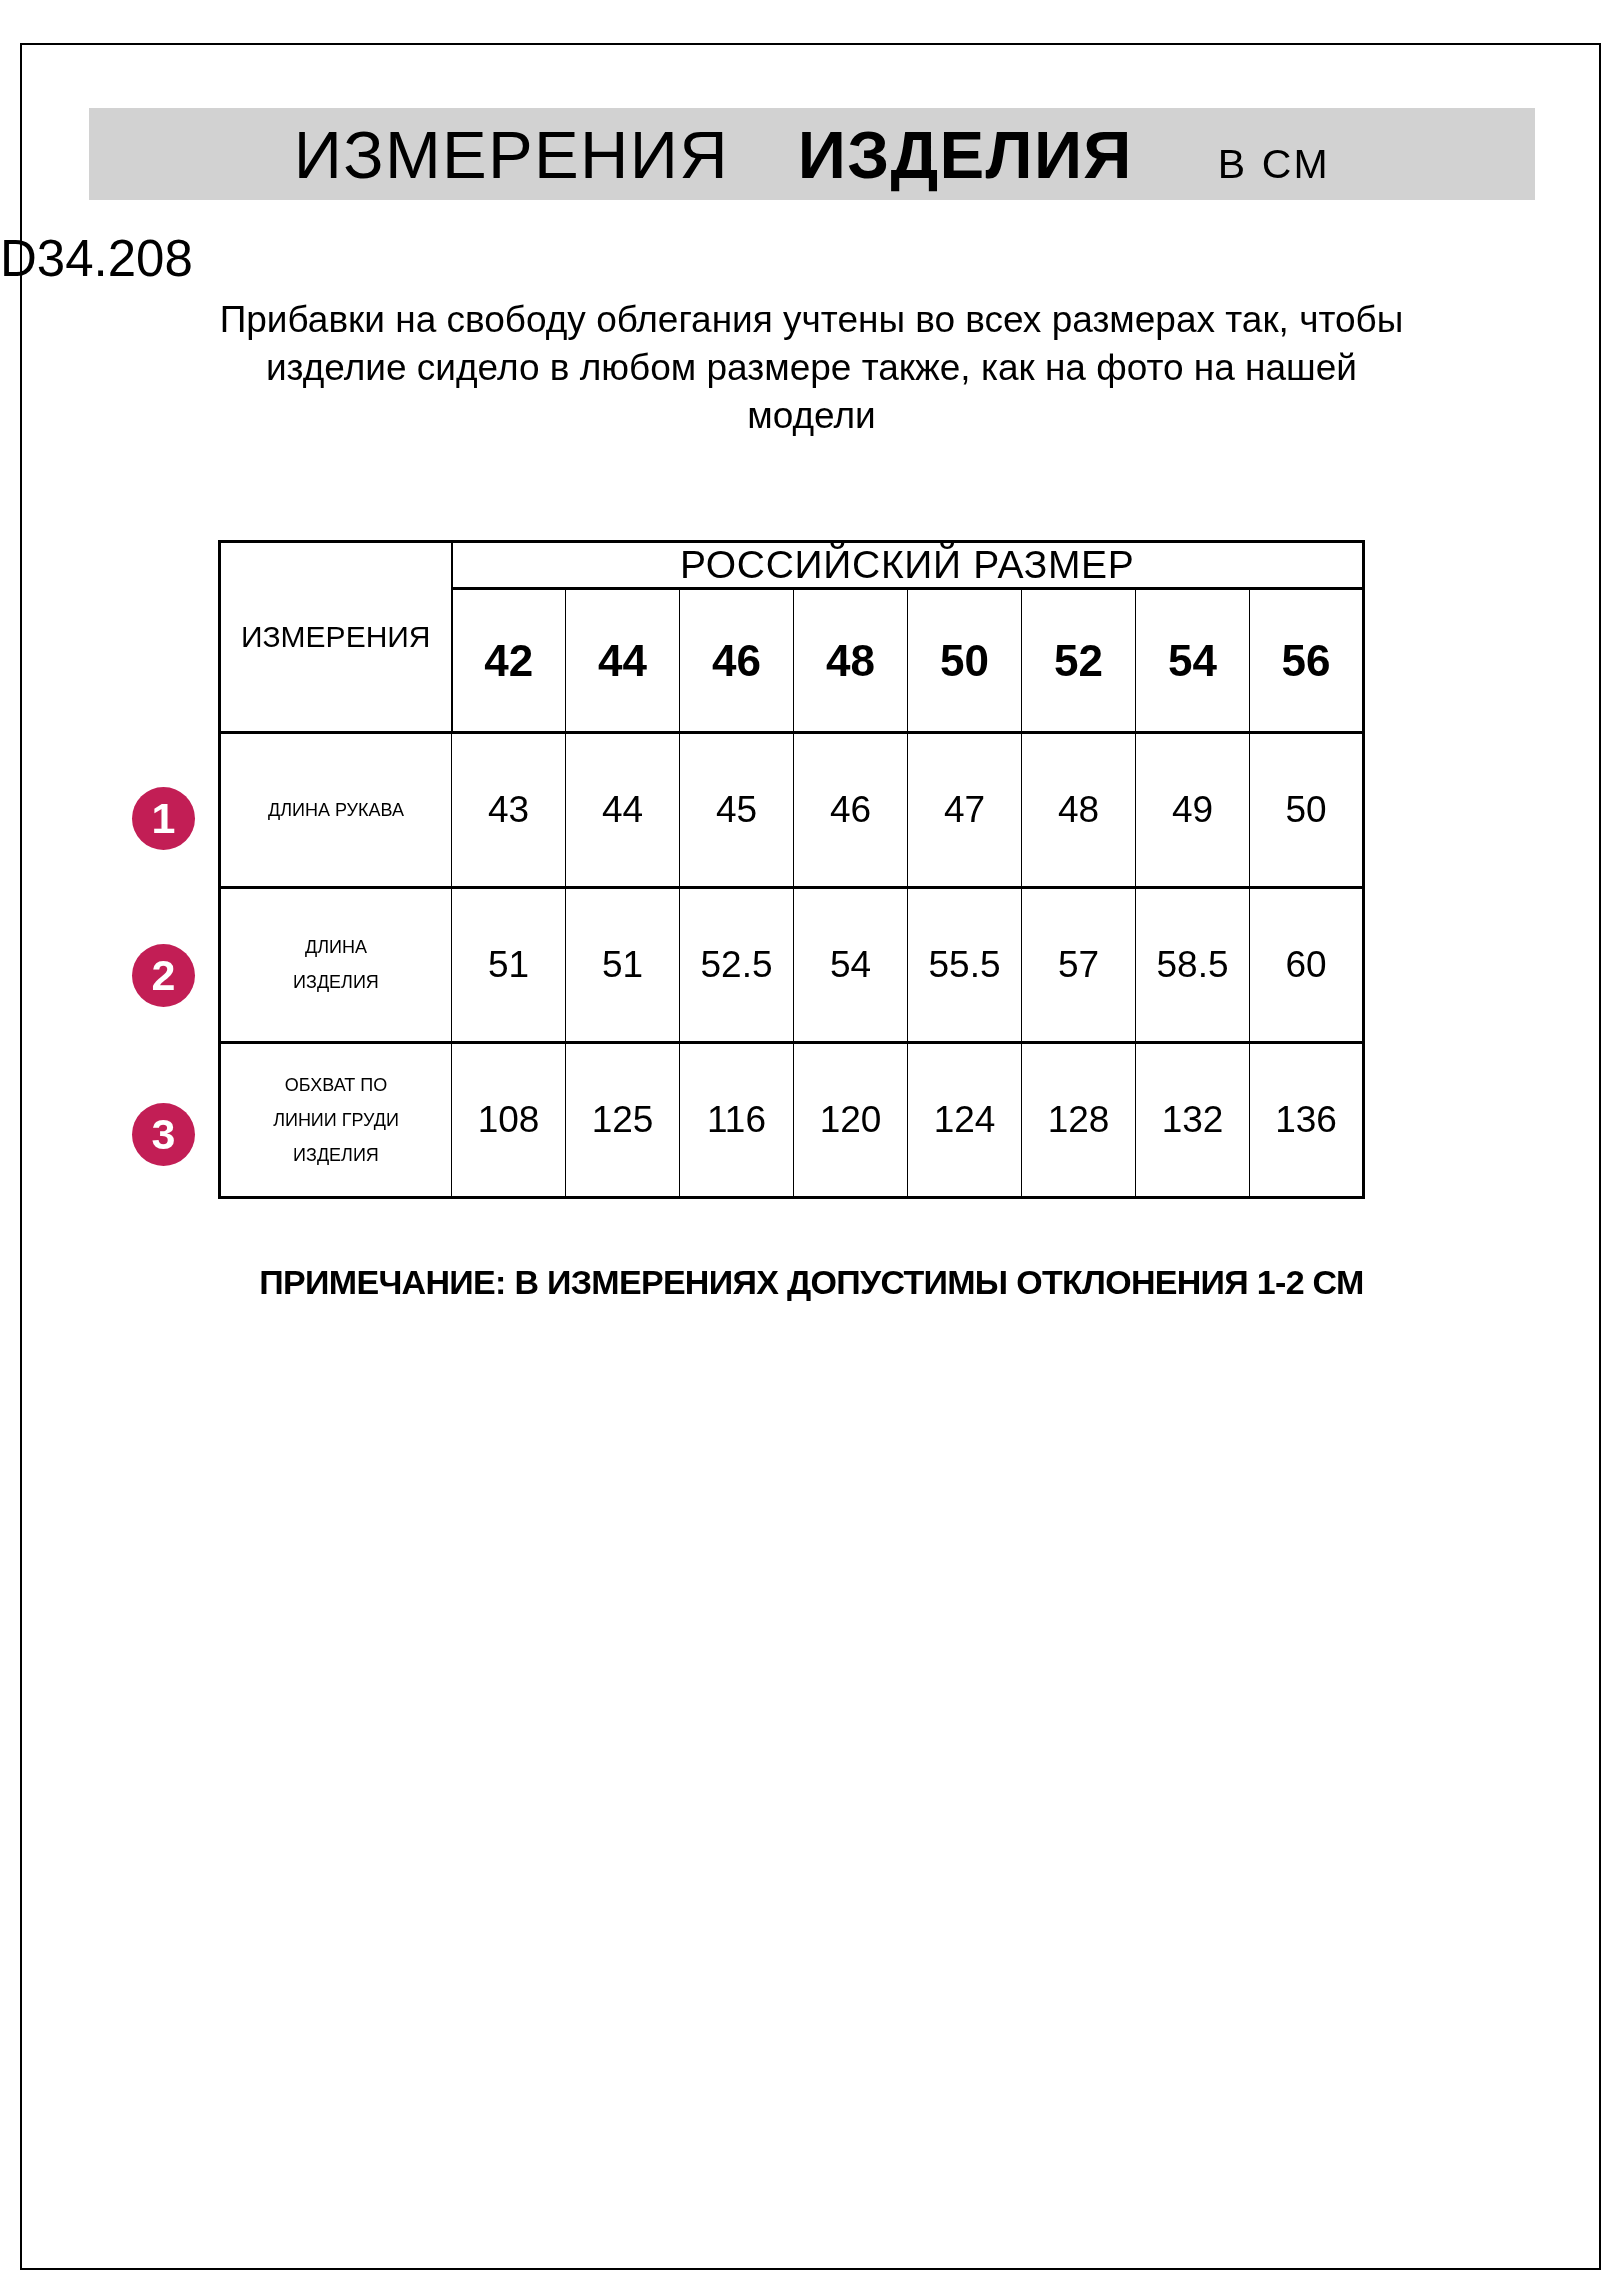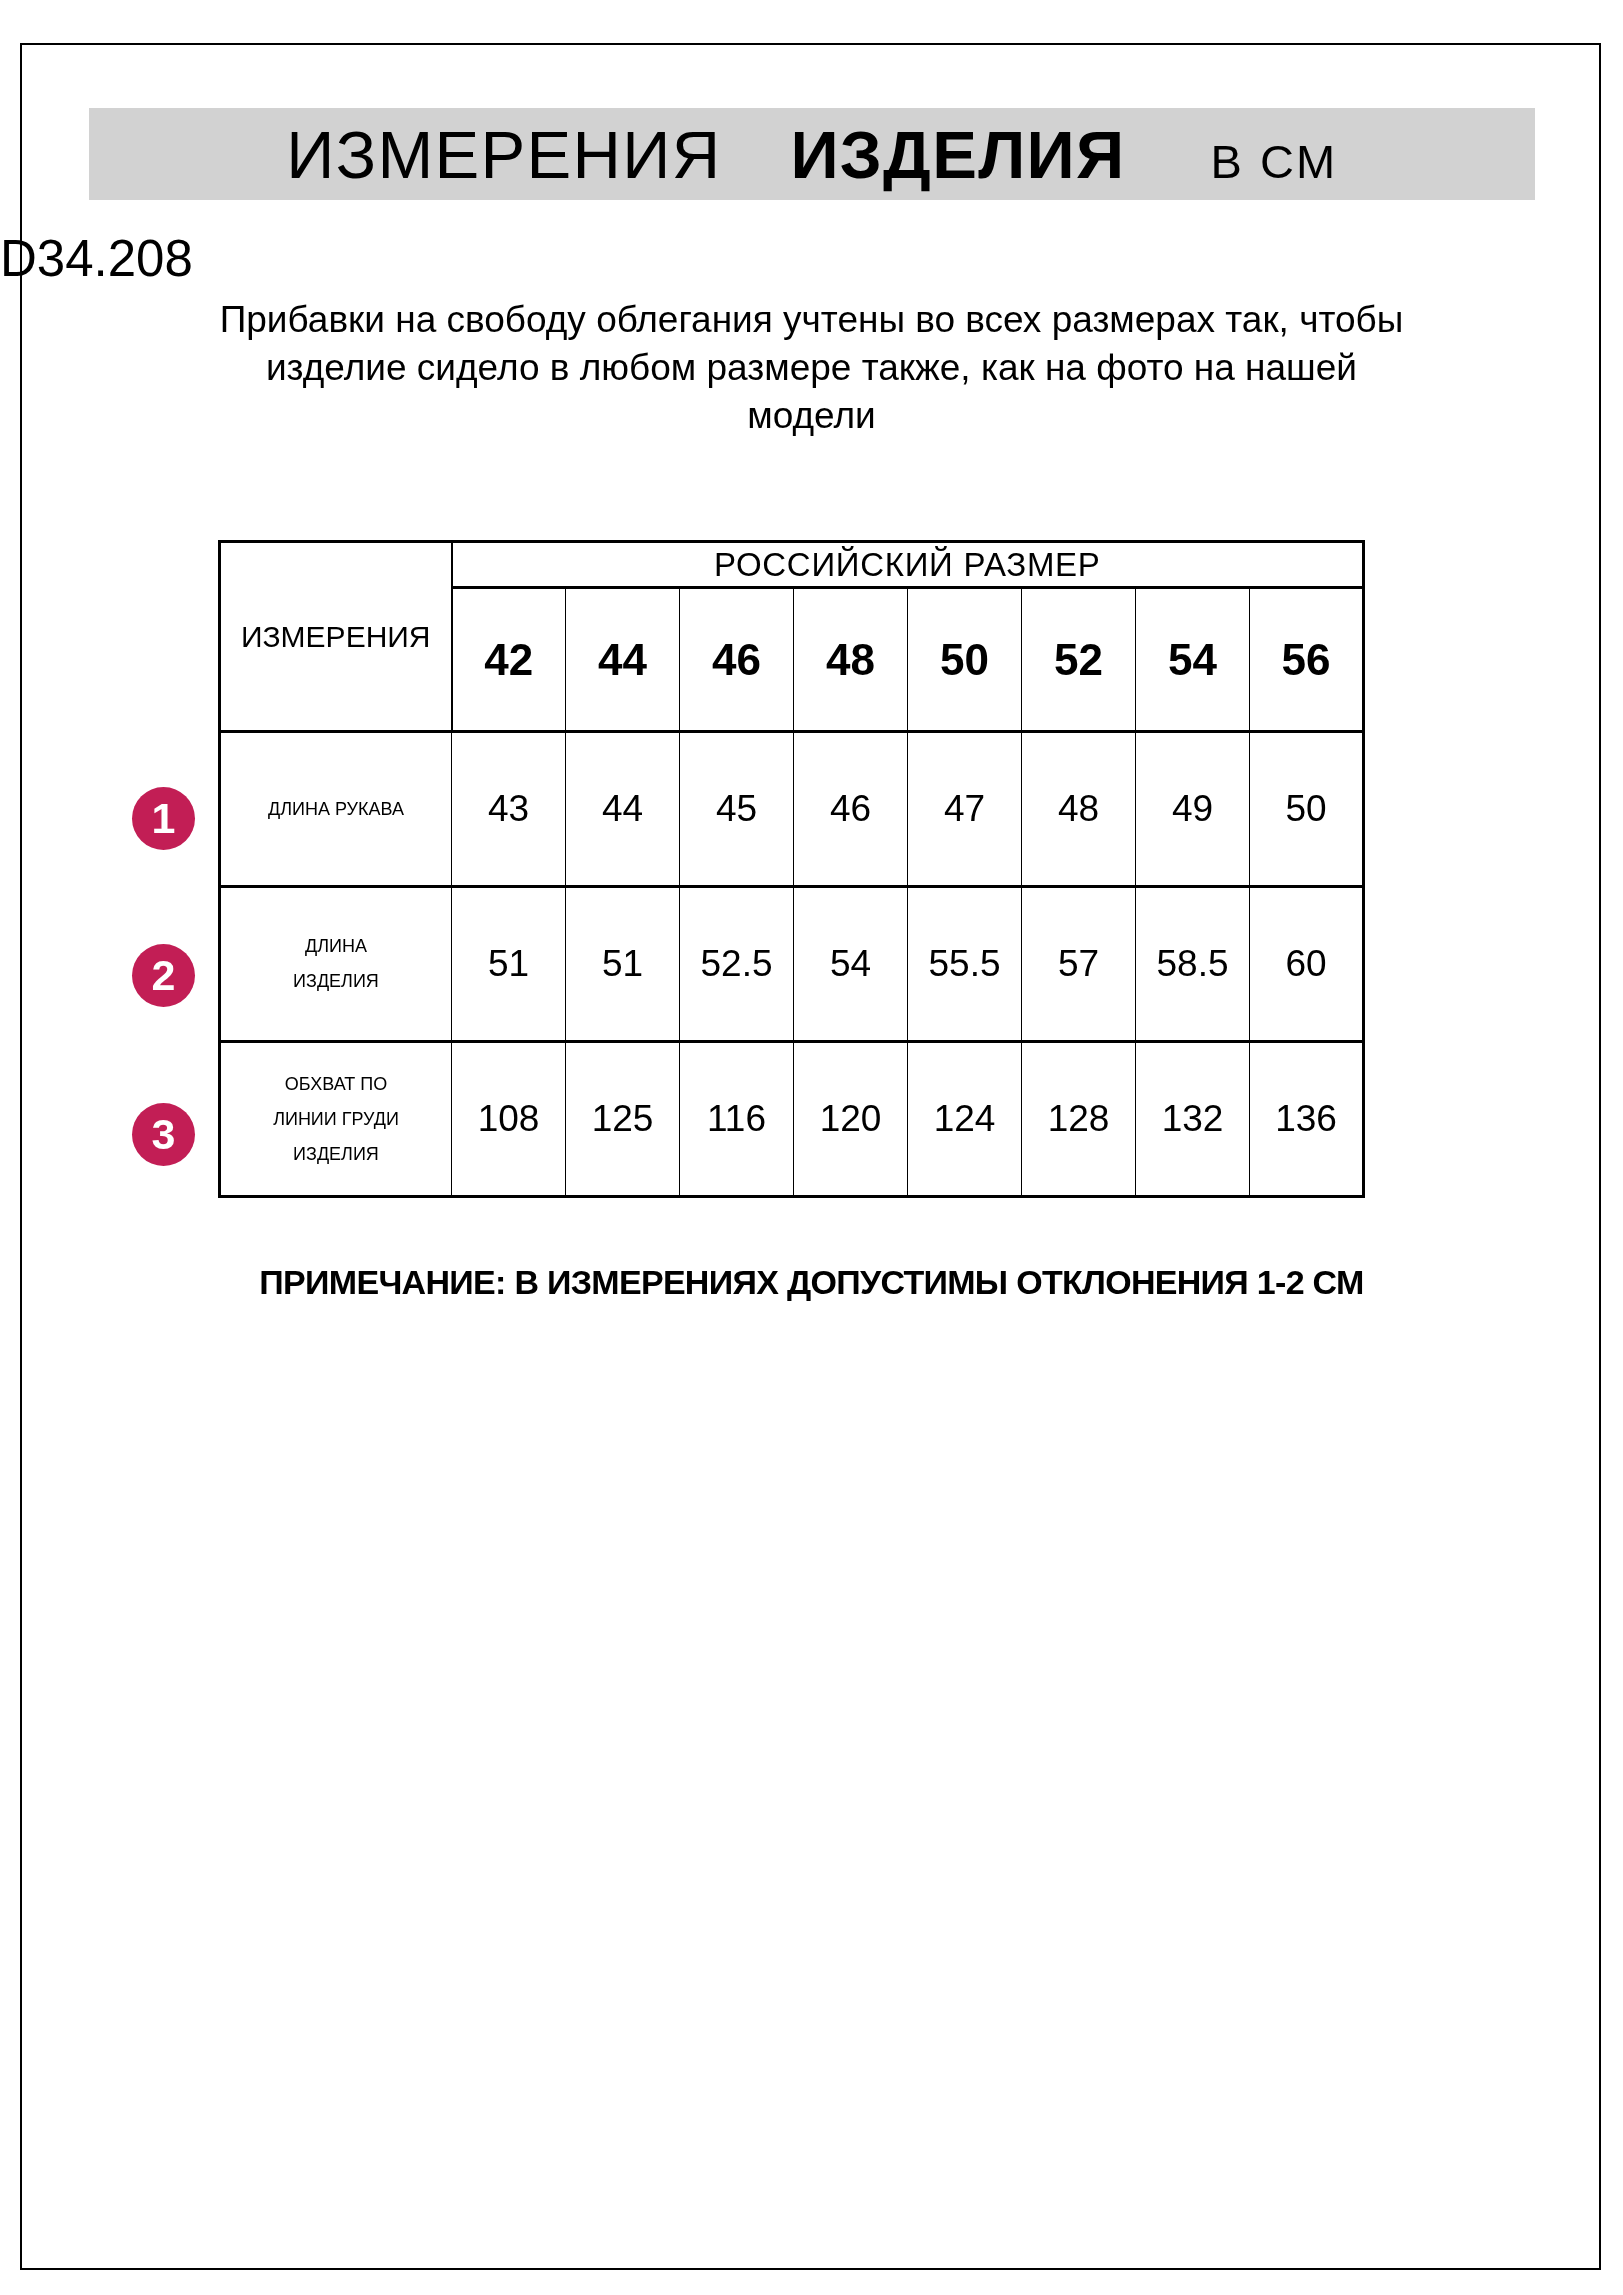--- a/index.html
+++ b/index.html
@@ -33,21 +33,21 @@
     letter-spacing:1.3px;
     font-weight:400;
   }
   .title-secondary{
     font-size:67px;
     font-weight:700;
     letter-spacing:1.3px;
     margin-left:69px;
   }
   .title-units{
-    font-size:47px;
+    font-size:41px;
     font-weight:400;
     letter-spacing:2.6px;
     margin-left:85px;
   }
   .article{
     position:absolute;
     left:0;top:229px;width:1623px;
     text-align:left;
     font-size:51px;
   }
@@ -73,21 +73,21 @@
     box-sizing:border-box;
   }
   .size-table{border:3.3px solid #000;}
   td.corner-cell{
     width:232px;
     font-size:30px;
     border-right-width:2px;
   }
   td.span-header-cell{
     height:46px;
-    font-size:33px;
+    font-size:39px;
     border-bottom-width:3.9px;
     letter-spacing:0.7px;
     margin-top:36px;
   }
   tr.row-sizes{height:144px;}
   td.size-cell{
     width:114px;
     font-size:44px;
     font-weight:700;
     text-align:center;

